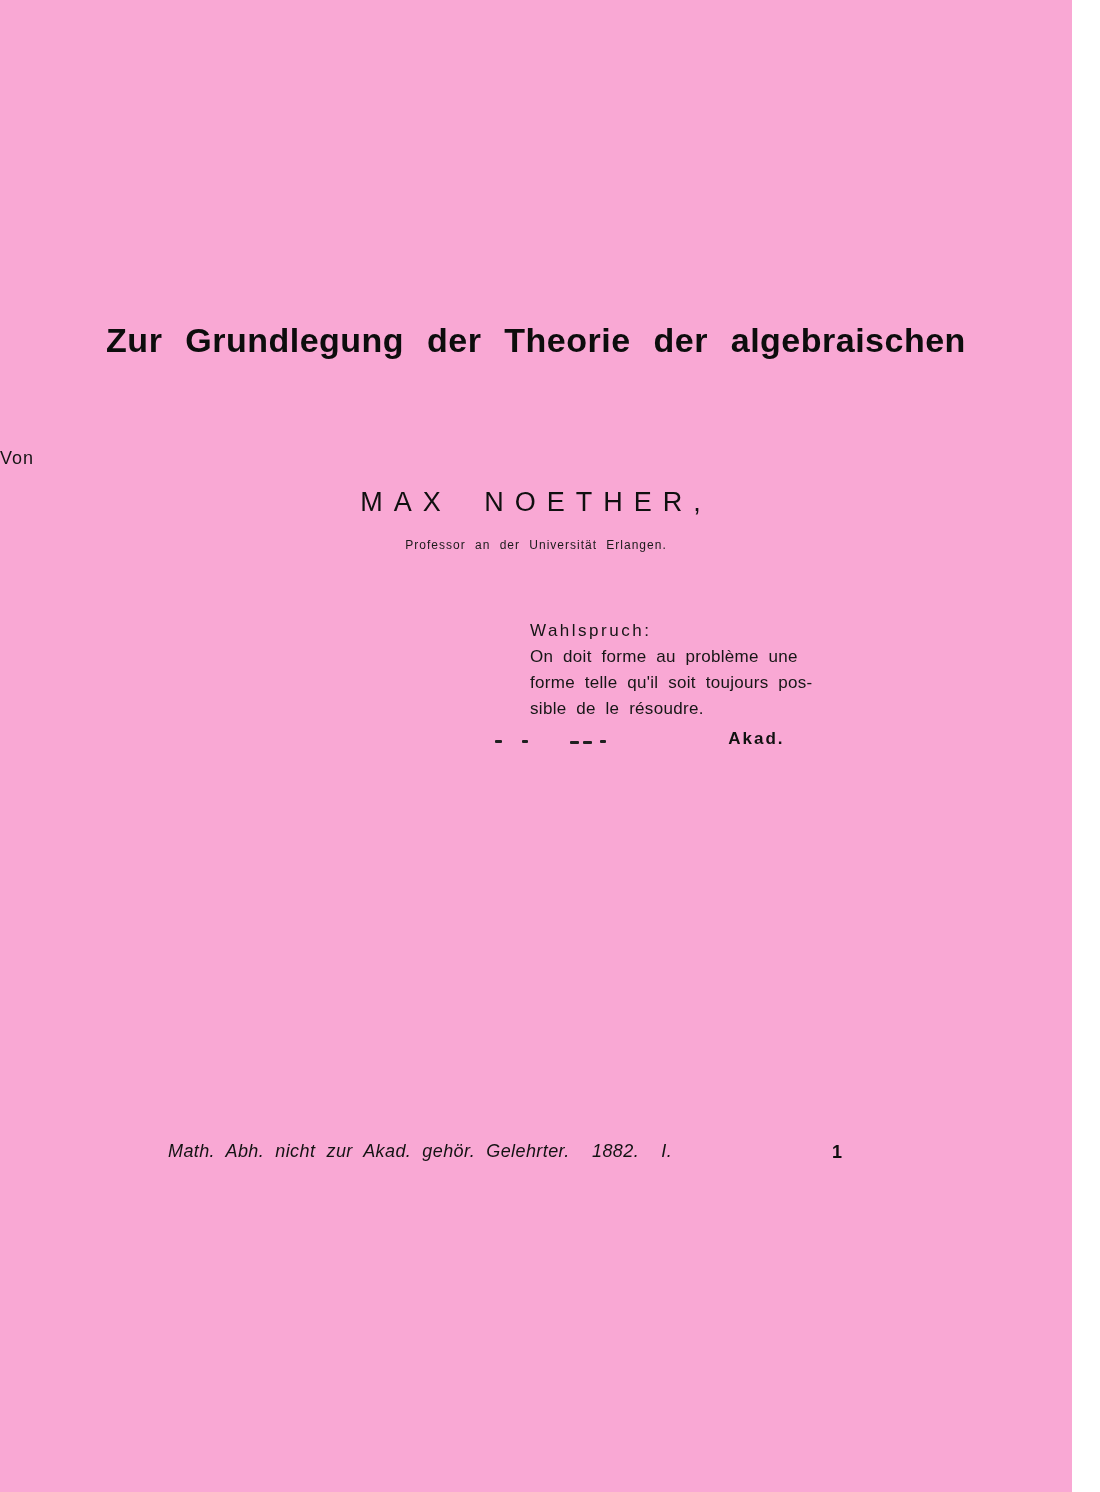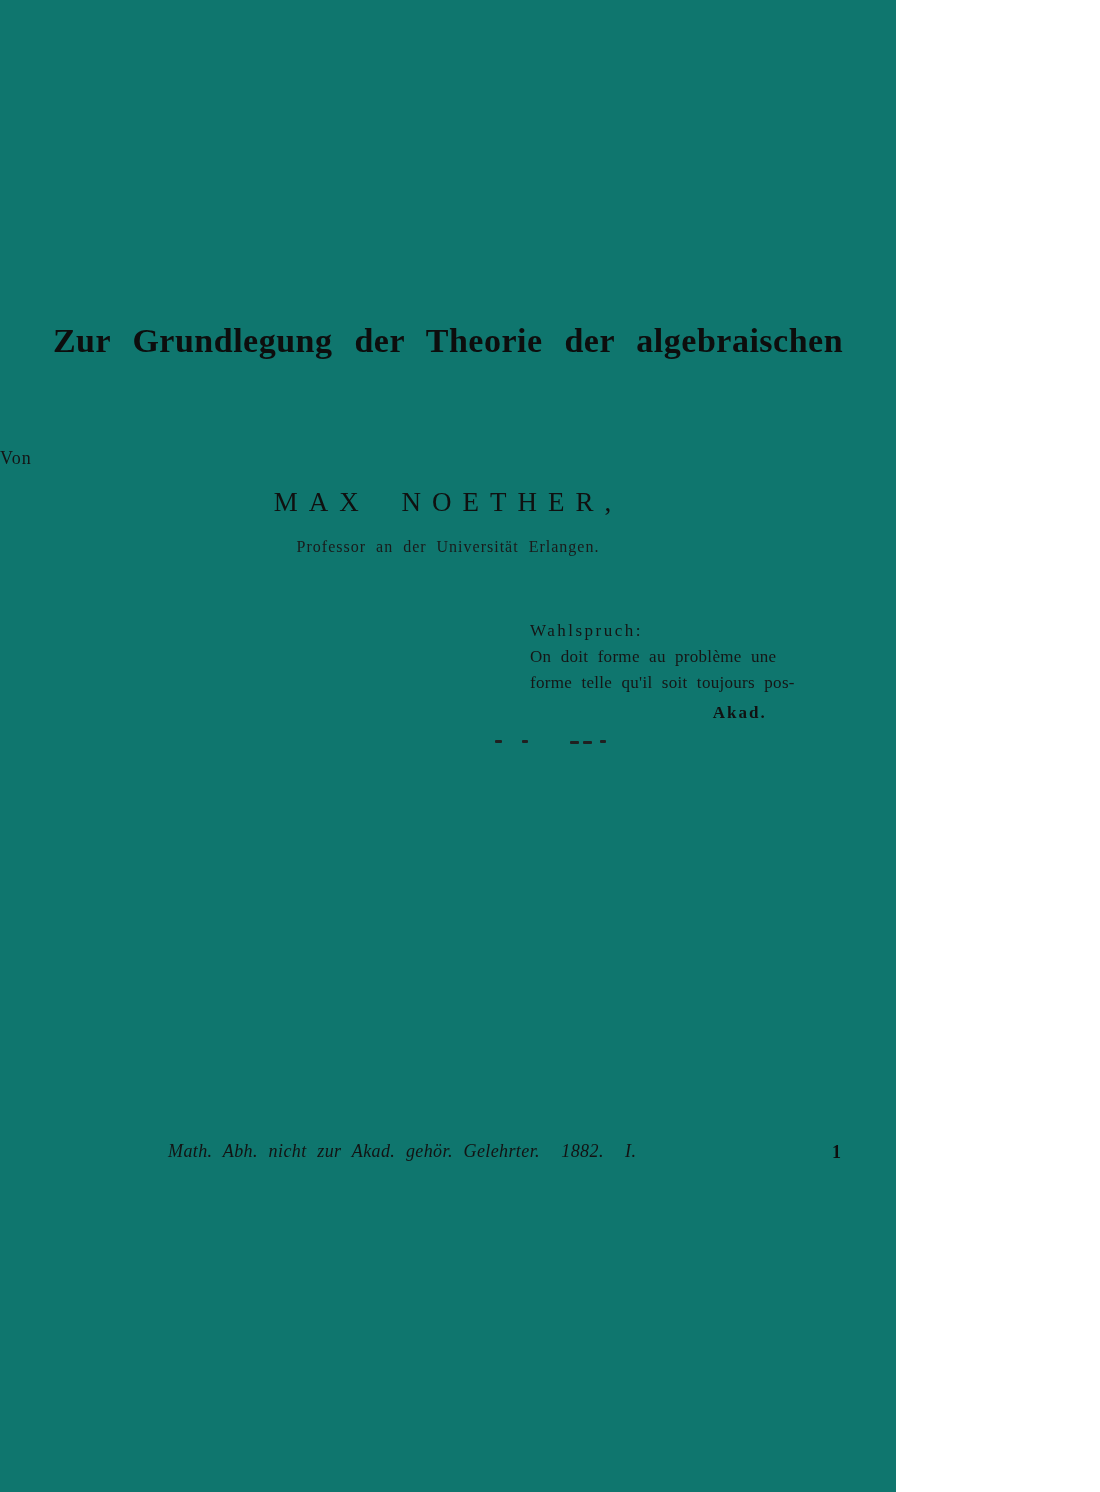--- a/index.html
+++ b/index.html
@@ -2,25 +2,25 @@
 <html><head>
 <meta charset="utf-8">
 <style>
   html, body {
     margin: 0;
     padding: 0;
     background: #ffffff;
   }
   .page {
     position: relative;
-    width: 896px;
+    width: 1072px;
     height: 1492px;
-    background: #0f766e;
+    background: #f9a8d4;
     color: #141414;
-    font-family: Liberation Serif, serif;
+    font-family: Liberation Sans, sans-serif;
     overflow: hidden;
   }
   .paper-title {
     position: absolute;
     top: 318px;
     left: 0;
     width: 100%;
     margin: 0;
     text-align: center;
     font-size: 34px;
@@ -49,21 +49,21 @@
     letter-spacing: 11px;
     word-spacing: 14px;
     color: #101010;
   }
   .author-affiliation {
     position: absolute;
     top: 538px;
     left: 0;
     width: 100%;
     text-align: center;
-    font-size: 16px;
+    font-size: 12px;
     letter-spacing: 1px;
     word-spacing: 5px;
     color: #1a1a1a;
   }
   .motto {
     position: absolute;
     top: 618px;
     left: 530px;
     width: 410px;
     display: flex;
@@ -136,20 +136,21 @@
 
   <div class="author-name">MAX NOETHER,</div>
 
   <div class="author-affiliation">Professor an der Universität Erlangen.</div>
 
   <div class="motto">
     <div class="motto-label">Wahlspruch:</div>
     <div class="motto-quote">
       <div class="motto-line">On doit forme au problème une</div>
       <div class="motto-line">forme telle qu'il soit toujours pos-</div>
+      <div class="motto-line">sible de le résoudre.</div>
       <div class="motto-attribution">Akad.</div>
     </div>
   </div>
 
   <div class="scan-artifact" style="left:495px; top:740px; width:7px; height:3px;"></div>
   <div class="scan-artifact" style="left:522px; top:740px; width:6px; height:3px;"></div>
   <div class="scan-artifact" style="left:570px; top:741px; width:9px; height:3px;"></div>
   <div class="scan-artifact" style="left:583px; top:741px; width:9px; height:3px;"></div>
   <div class="scan-artifact" style="left:600px; top:740px; width:6px; height:3px;"></div>
 

